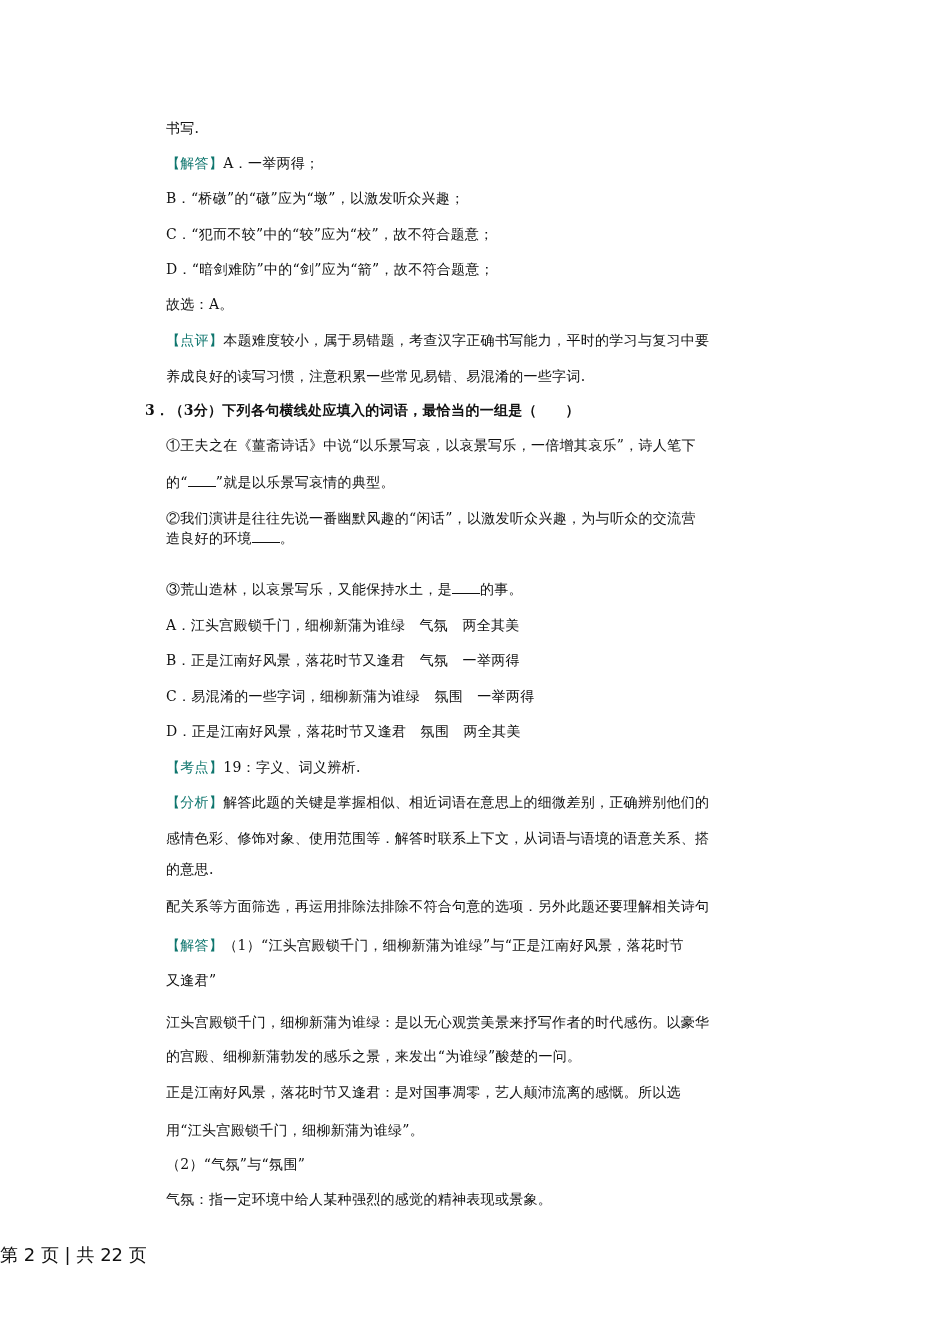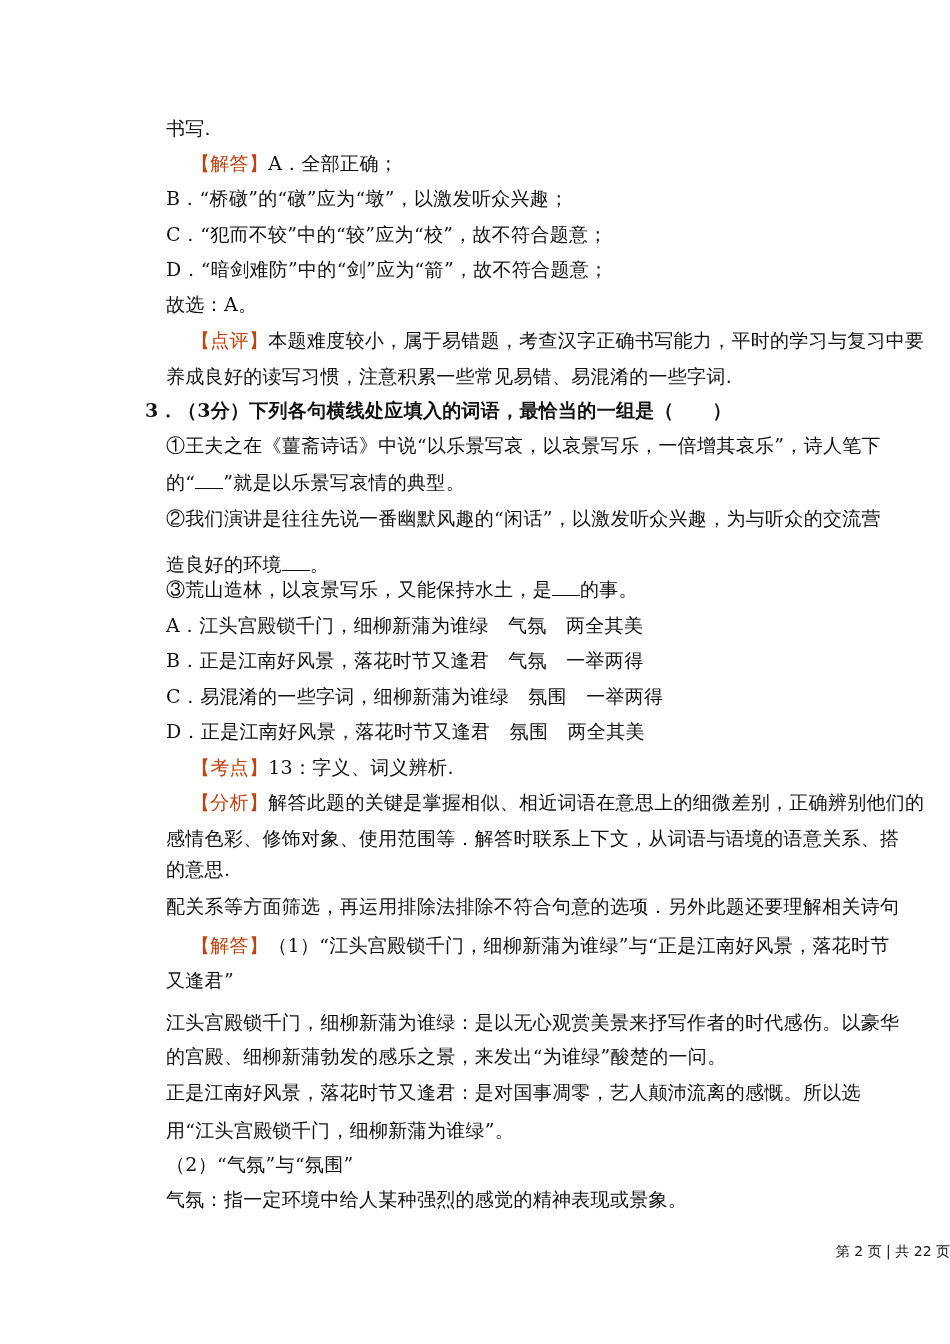--- a/index.html
+++ b/index.html
@@ -1,48 +1,48 @@
 <!DOCTYPE html>
 <html><head>
   <meta charset="utf-8">
   <style>
     html, body { margin: 0; padding: 0; background: #ffffff; }
     body { width: 950px; height: 1344px; position: relative; overflow: hidden;
       font-family: "DejaVu Serif", "Liberation Serif", serif; color: #111; }
-    .line { position: absolute; left: 166px; font-size: 19px; line-height: 20px; white-space: nowrap; letter-spacing: 0.3px; }
+    .line { position: absolute; left: 166px; font-size: 14px; line-height: 20px; white-space: nowrap; letter-spacing: 0.3px; }
     .q { left: 145px; font-weight: bold; }
-    .tag { color: #c2410c; margin-left: 25px; }
+    .tag { color: #0f766e; }
     .blank { display: inline-block; border-bottom: 1px solid #111; width: 28px; height: 14px; vertical-align: baseline; }
-    .footer { position: absolute; top: 1243px; left: 0; width: 950px; text-align: right;
-      font-family: "DejaVu Sans", "Liberation Sans", sans-serif; font-size: 14px; color: #111; }
+    .footer { position: absolute; top: 1243px; left: 0; width: 950px; text-align: left;
+      font-family: "DejaVu Sans", "Liberation Sans", sans-serif; font-size: 18px; color: #111; }
   </style>
 </head>
 <body>
 
 <div class="line" style="top:118px"><span>书写.</span></div>
-<div class="line" style="top:153px"><span class="tag">【解答】</span><span>A．全部正确；</span></div>
+<div class="line" style="top:153px"><span class="tag">【解答】</span><span>A．一举两得；</span></div>
 <div class="line" style="top:188px"><span>B．“桥礅”的“礅”应为“墩”，以激发听众兴趣；</span></div>
 <div class="line" style="top:224px"><span>C．“犯而不较”中的“较”应为“校”，故不符合题意；</span></div>
 <div class="line" style="top:259px"><span>D．“暗剑难防”中的“剑”应为“箭”，故不符合题意；</span></div>
 <div class="line" style="top:294px"><span>故选：A。</span></div>
 <div class="line" style="top:330px"><span class="tag">【点评】</span><span>本题难度较小，属于易错题，考查汉字正确书写能力，平时的学习与复习中要</span></div>
 <div class="line" style="top:366px"><span>养成良好的读写习惯，注意积累一些常见易错、易混淆的一些字词.</span></div>
 
 <div class="line q" style="top:400px"><span>3．</span><span>（3分）下列各句横线处应填入的词语，最恰当的一组是（　　）</span></div>
 <div class="line" style="top:435px"><span>①王夫之在《薑斋诗话》中说“以乐景写哀，以哀景写乐，一倍增其哀乐”，诗人笔下</span></div>
 <div class="line" style="top:472px"><span>的“</span><span class="blank"></span><span>”就是以乐景写哀情的典型。</span></div>
 <div class="line" style="top:508px"><span>②我们演讲是往往先说一番幽默风趣的“闲话”，以激发听众兴趣，为与听众的交流营</span></div>
-<div class="line" style="top:554px"><span>造良好的环境</span><span class="blank"></span><span>。</span></div>
+<div class="line" style="top:528px"><span>造良好的环境</span><span class="blank"></span><span>。</span></div>
 <div class="line" style="top:579px"><span>③荒山造林，以哀景写乐，又能保持水土，是</span><span class="blank"></span><span>的事。</span></div>
 <div class="line" style="top:615px"><span>A．江头宫殿锁千门，细柳新蒲为谁绿　气氛　两全其美</span></div>
 <div class="line" style="top:650px"><span>B．正是江南好风景，落花时节又逢君　气氛　一举两得</span></div>
 <div class="line" style="top:686px"><span>C．易混淆的一些字词，细柳新蒲为谁绿　氛围　一举两得</span></div>
 <div class="line" style="top:721px"><span>D．正是江南好风景，落花时节又逢君　氛围　两全其美</span></div>
 
-<div class="line" style="top:757px"><span class="tag">【考点】</span><span>13：字义、词义辨析.</span></div>
+<div class="line" style="top:757px"><span class="tag">【考点】</span><span>19：字义、词义辨析.</span></div>
 <div class="line" style="top:792px"><span class="tag">【分析】</span><span>解答此题的关键是掌握相似、相近词语在意思上的细微差别，正确辨别他们的</span></div>
 <div class="line" style="top:828px"><span>感情色彩、修饰对象、使用范围等．解答时联系上下文，从词语与语境的语意关系、搭</span></div>
 <div class="line" style="top:896px"><span>配关系等方面筛选，再运用排除法排除不符合句意的选项．另外此题还要理解相关诗句</span></div>
 <div class="line" style="top:859px"><span>的意思.</span></div>
 <div class="line" style="top:935px"><span class="tag">【解答】</span><span>（1）“江头宫殿锁千门，细柳新蒲为谁绿”与“正是江南好风景，落花时节</span></div>
 <div class="line" style="top:970px"><span>又逢君”</span></div>
 <div class="line" style="top:1012px"><span>江头宫殿锁千门，细柳新蒲为谁绿：是以无心观赏美景来抒写作者的时代感伤。以豪华</span></div>
 <div class="line" style="top:1046px"><span>的宫殿、细柳新蒲勃发的感乐之景，来发出“为谁绿”酸楚的一问。</span></div>
 <div class="line" style="top:1082px"><span>正是江南好风景，落花时节又逢君：是对国事凋零，艺人颠沛流离的感慨。所以选</span></div>
 <div class="line" style="top:1120px"><span>用“江头宫殿锁千门，细柳新蒲为谁绿”。</span></div>

